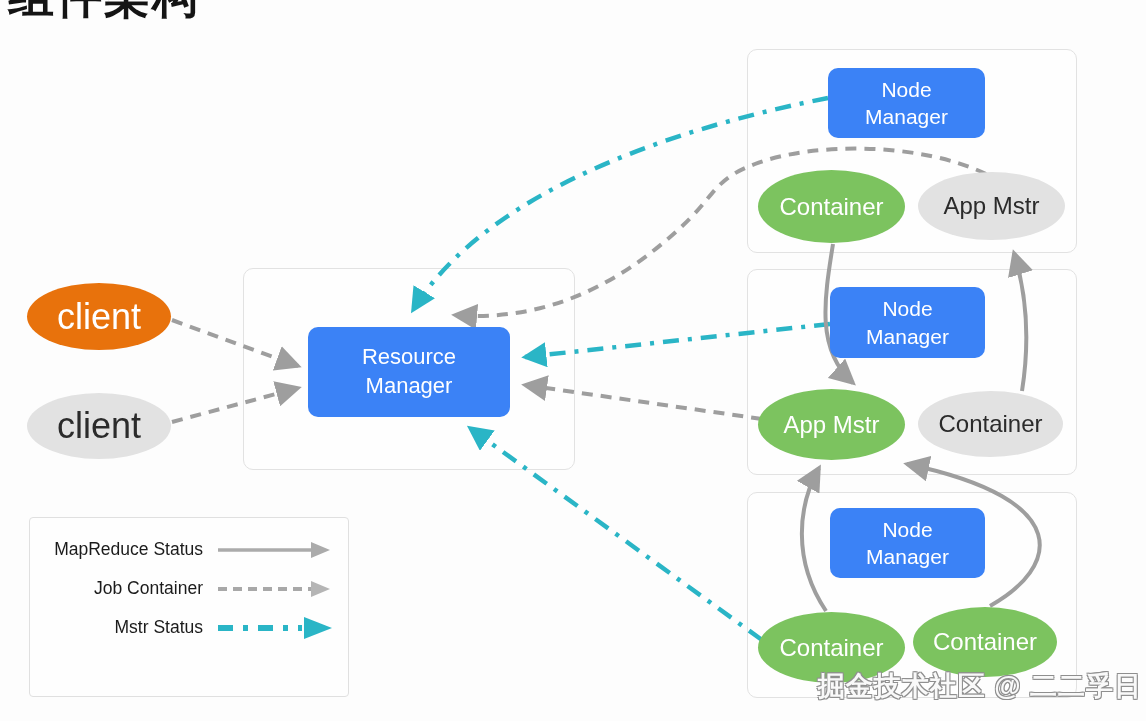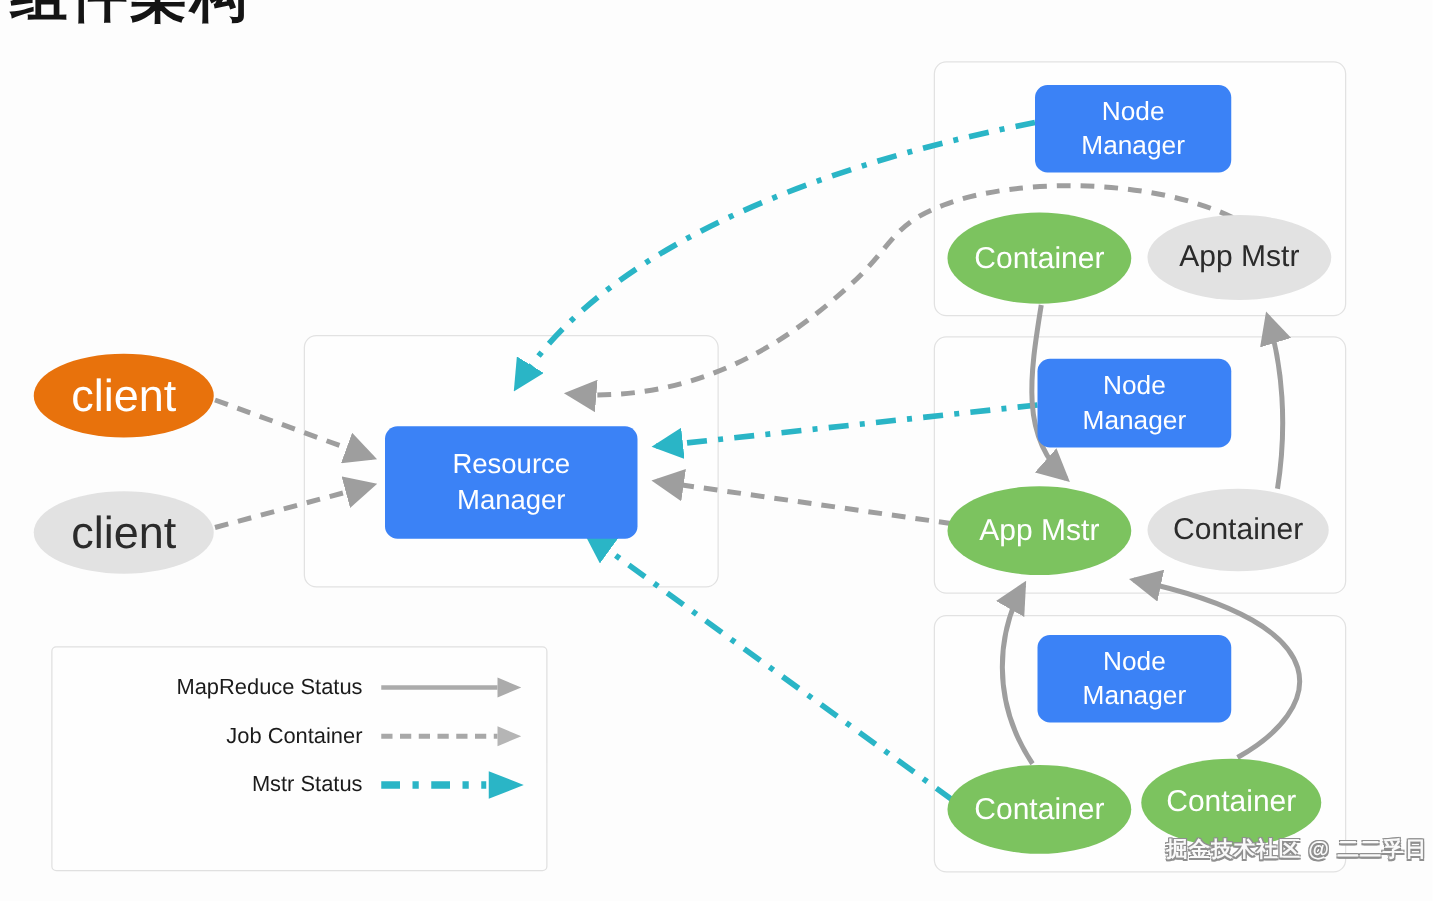--- a/index.html
+++ b/index.html
@@ -15,47 +15,47 @@
   }
   .group-box {
     position: absolute; background: #fefefe;
     border: 1px solid #e2e2e2; border-radius: 10px;
   }
   .node-box {
     position: absolute; background: #3b82f6; border-radius: 10px;
     display: flex; align-items: center; justify-content: center; text-align: center;
     color: #ffffff; font-size: 21px; line-height: 1.3; z-index: 3;
   }
-  .rm-box { font-size: 22px; margin-top: 14px; }
+  .rm-box { font-size: 22px; }
   .ellipse {
     position: absolute; border-radius: 50%;
     display: flex; align-items: center; justify-content: center; text-align: center;
     font-size: 24px; z-index: 3;
   }
   .ellipse.green  { background: #7cc35f; color: #ffffff; }
   .ellipse.gray   { background: #e2e2e2; color: #2b2b2b; }
   .ellipse.orange { background: #e8720c; color: #ffffff; }
   .ellipse.client { font-size: 36px; }
   .connections { position: absolute; left: 0; top: 0; z-index: 2; }
   .legend-box {
-    position: absolute; left: 29px; top: 517px; width: 397px; height: 180px;
+    position: absolute; left: 29px; top: 517px; width: 320px; height: 180px;
     background: #fefefe; border: 1px solid #e0e0e0; border-radius: 4px;
-    padding-top: 12px; z-index: 3; margin-left: 12px;
+    padding-top: 12px; z-index: 3;
   }
   .legend-row {
     display: flex; align-items: center; height: 39px; padding: 0 14px 0 0;
   }
   .legend-label {
     width: 248px; text-align: right; font-size: 17.5px; color: #1b1b1b;
     margin-right: 13px; white-space: nowrap;
   }
   .legend-arrow { width: 118px; height: 26px; flex: 0 0 auto; }
   .watermark {
     position: absolute; right: 4px; top: 668px; z-index: 5;
-    font-size: 17px; font-weight: 700; letter-spacing: 1px;
+    font-size: 27px; font-weight: 700; letter-spacing: 1px;
     color: rgba(255,255,255,0.95);
     text-shadow: 1px 1px 0 #8f8f8f, -1px -1px 0 #8f8f8f, 1px -1px 0 #8f8f8f,
                  -1px 1px 0 #8f8f8f, 0 1px 0 #8f8f8f, 0 -1px 0 #8f8f8f;
     white-space: nowrap;
   }
 </style>
 </head>
 <body>
 
 <div class="page">

